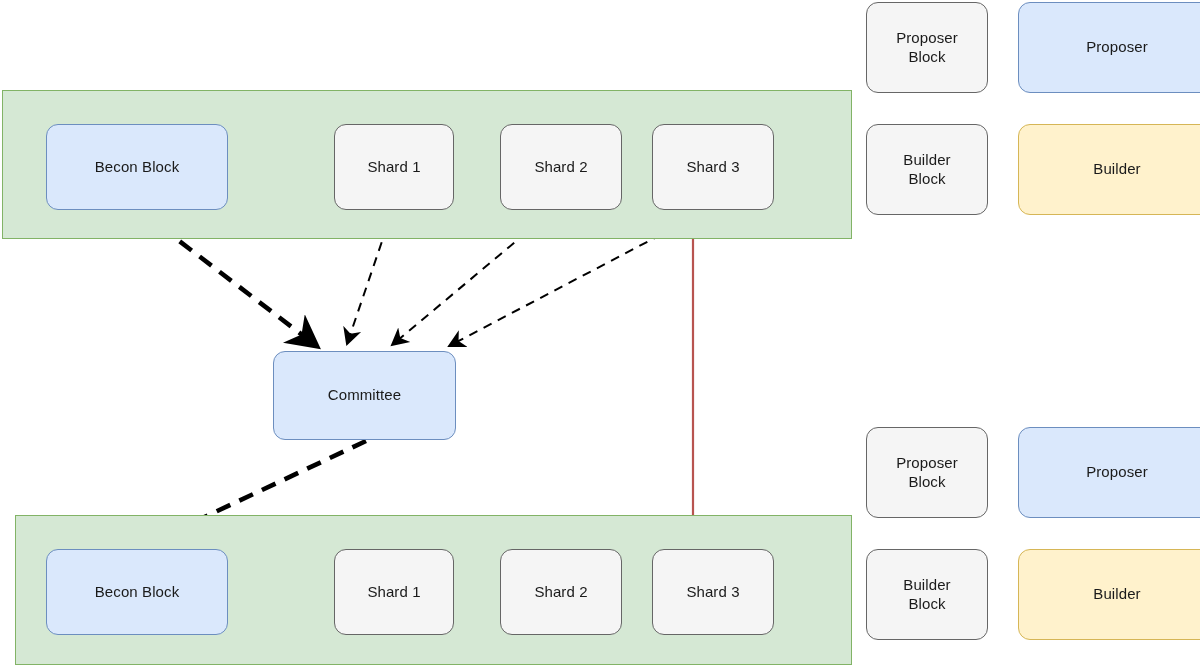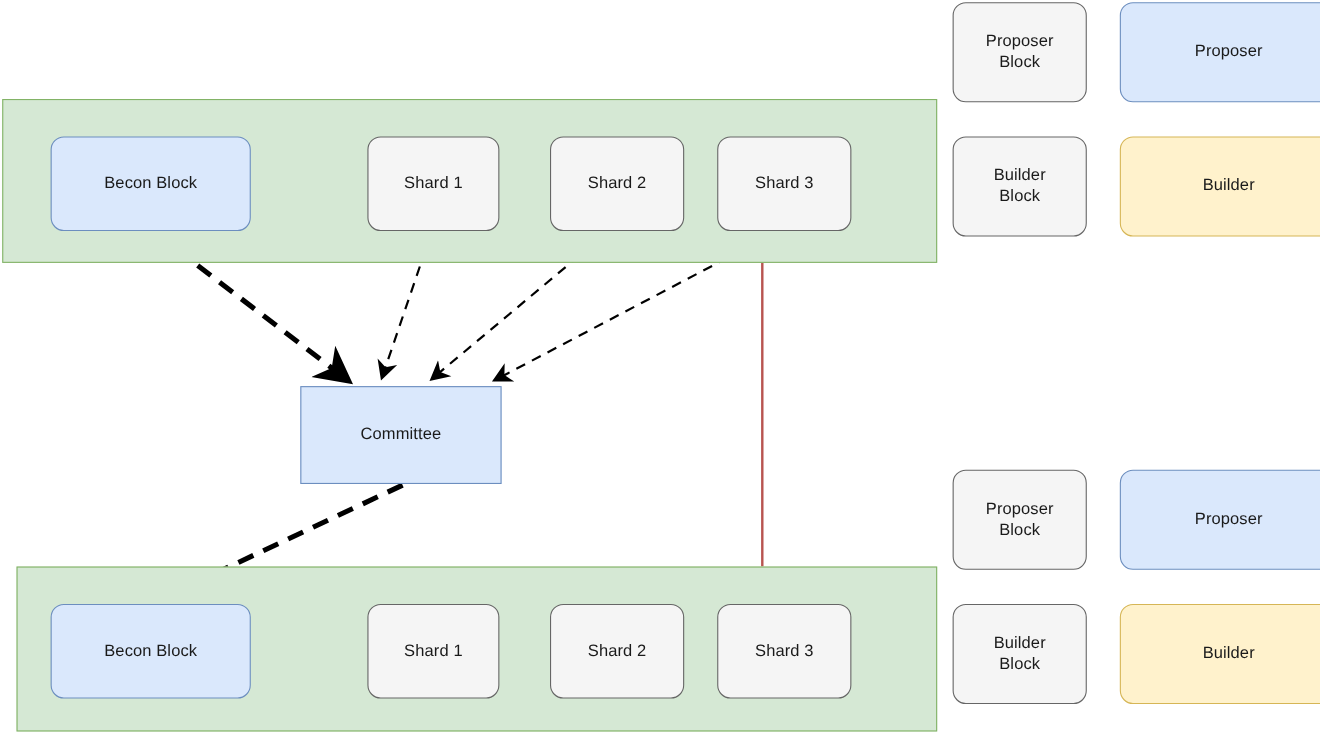--- a/index.html
+++ b/index.html
@@ -29,21 +29,21 @@
     display: flex;
     align-items: center;
     justify-content: center;
     text-align: center;
     font-size: 15px;
     line-height: 1.25;
     color: #1a1a1a;
     letter-spacing: 0.1px;
   }
   .node.rounded { border-radius: 12px; }
-  .node.sharp   { border-radius: 0; }
+  .node.sharp   { border-radius: 12px; }
 
   .fill-blue   { background: #dae8fc; border: 1.2px solid #6c8ebf; }
   .fill-grey   { background: #f5f5f5; border: 1.2px solid #666666; }
   .fill-yellow { background: #fff2cc; border: 1.2px solid #d6b656; }
 
   .edge-layer {
     position: absolute;
     left: 0; top: 0;
     width: 1200px;
     height: 669px;

